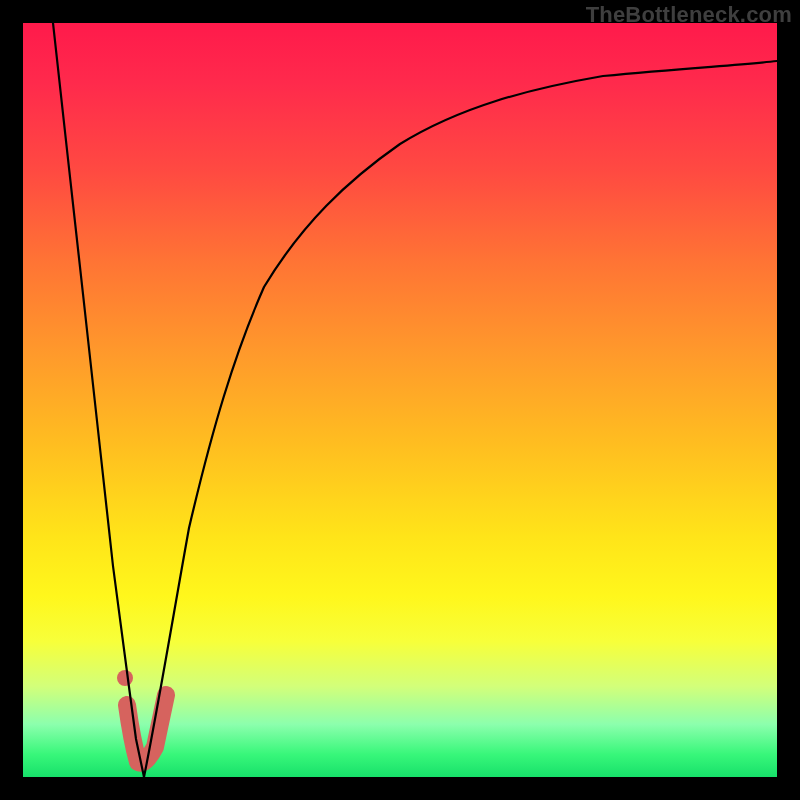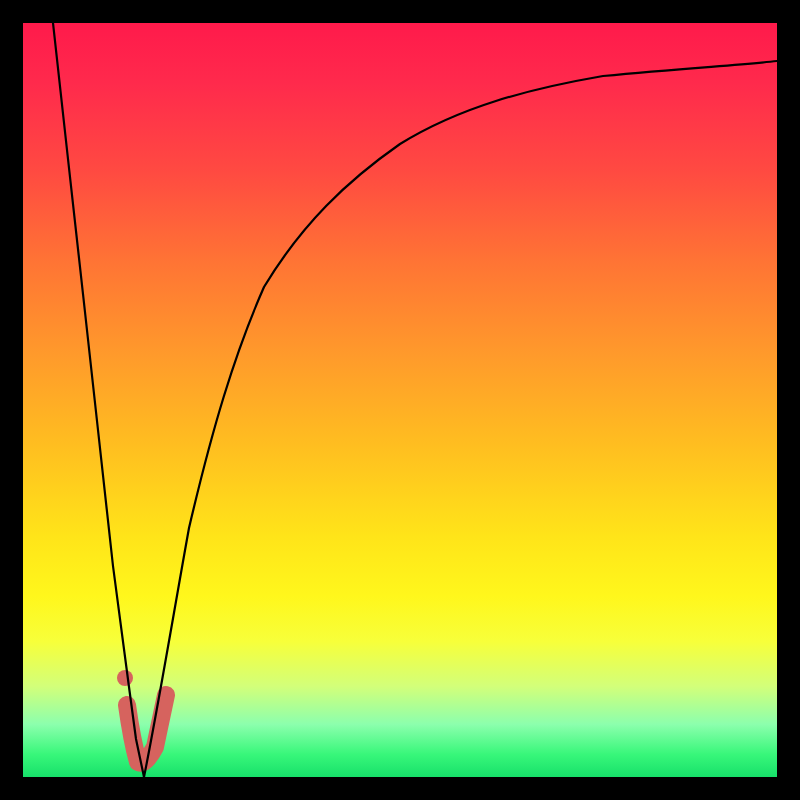--- a/index.html
+++ b/index.html
@@ -80,20 +80,21 @@
   }
   .marker-dot {
     fill: #d6635e;
   }
 </style>
 </head>
 <body>
 
 <div class="outer">
 
+  <div class="watermark">TheBottleneck.com</div>
 
   <div class="plot-frame">
     <div class="gradient"></div>
 
     <svg class="plot" viewBox="0 0 754 754" preserveAspectRatio="none">
 
       <path class="marker-stroke" d="M 104 682  Q 109 718 115 739  Q 122 743 132 724  L 143 672"></path>
 
       <circle class="marker-dot" r="8" cx="102" cy="655"></circle>
 

